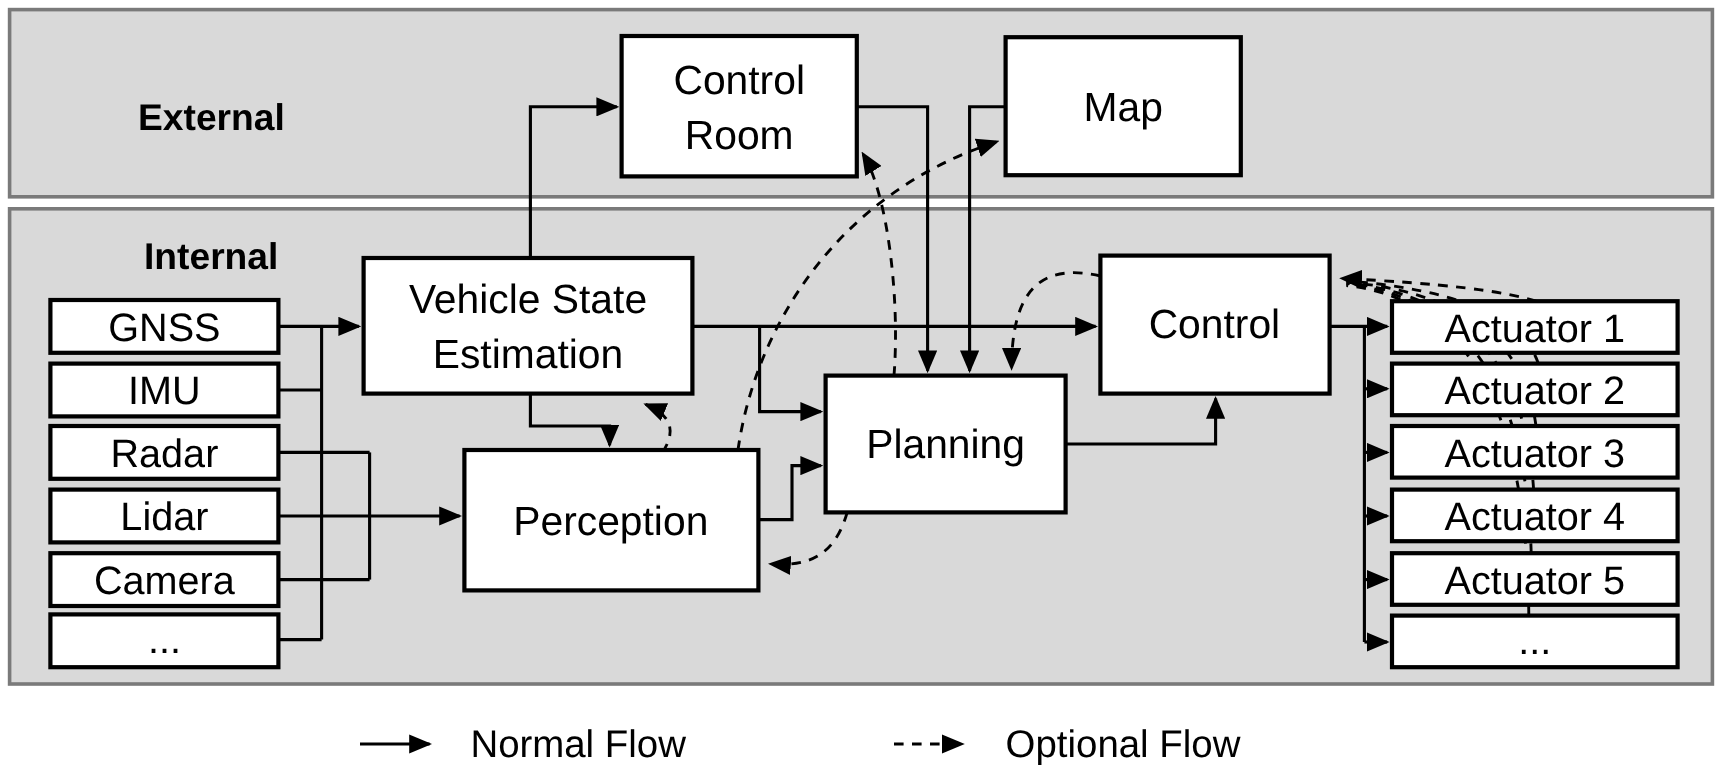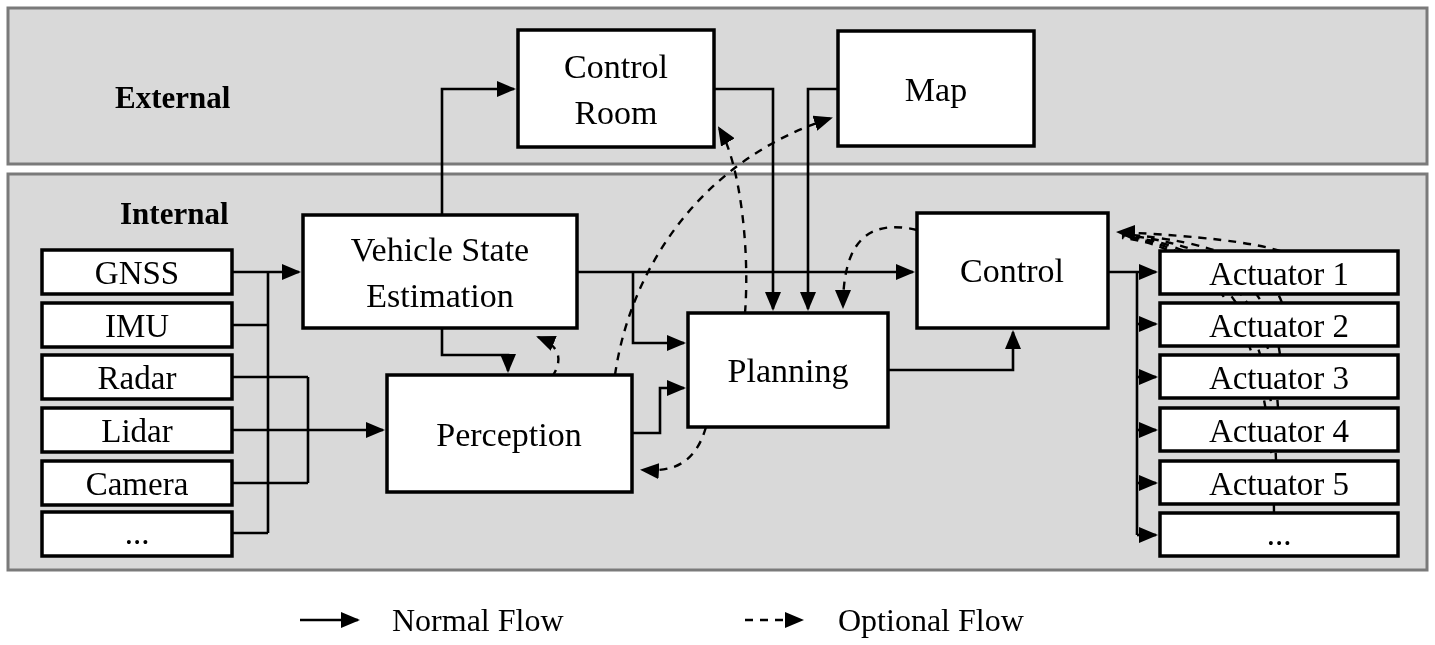--- a/index.html
+++ b/index.html
@@ -1,17 +1,17 @@
 <!DOCTYPE html>
 <html><head>
 <meta charset="utf-8">
 <style>
   html,body{margin:0;padding:0;background:#ffffff;}
   .canvas{position:relative;width:1435px;height:645px;background:#ffffff;
-          font-family:Liberation Serif, serif;text-align:right;}
+          font-family:Liberation Sans, sans-serif;text-align:right;}
   svg{display:block;}
   .region{fill:#d9d9d9;stroke:#7a7a7a;stroke-width:3;}
   .region-label{font-size:31px;font-weight:700;fill:#000;}
   .node{fill:#ffffff;stroke:#000000;stroke-width:3.5;}
   .node-label{font-size:34px;fill:#000;text-anchor:middle;}
   .small-label{font-size:33px;fill:#000;text-anchor:middle;}
   .flow{fill:none;stroke:#000000;stroke-width:2.6;}
   .flow-opt{fill:none;stroke:#000000;stroke-width:2.4;stroke-dasharray:8 7;}
   .legend-label{font-size:32px;fill:#000;}
 </style>

